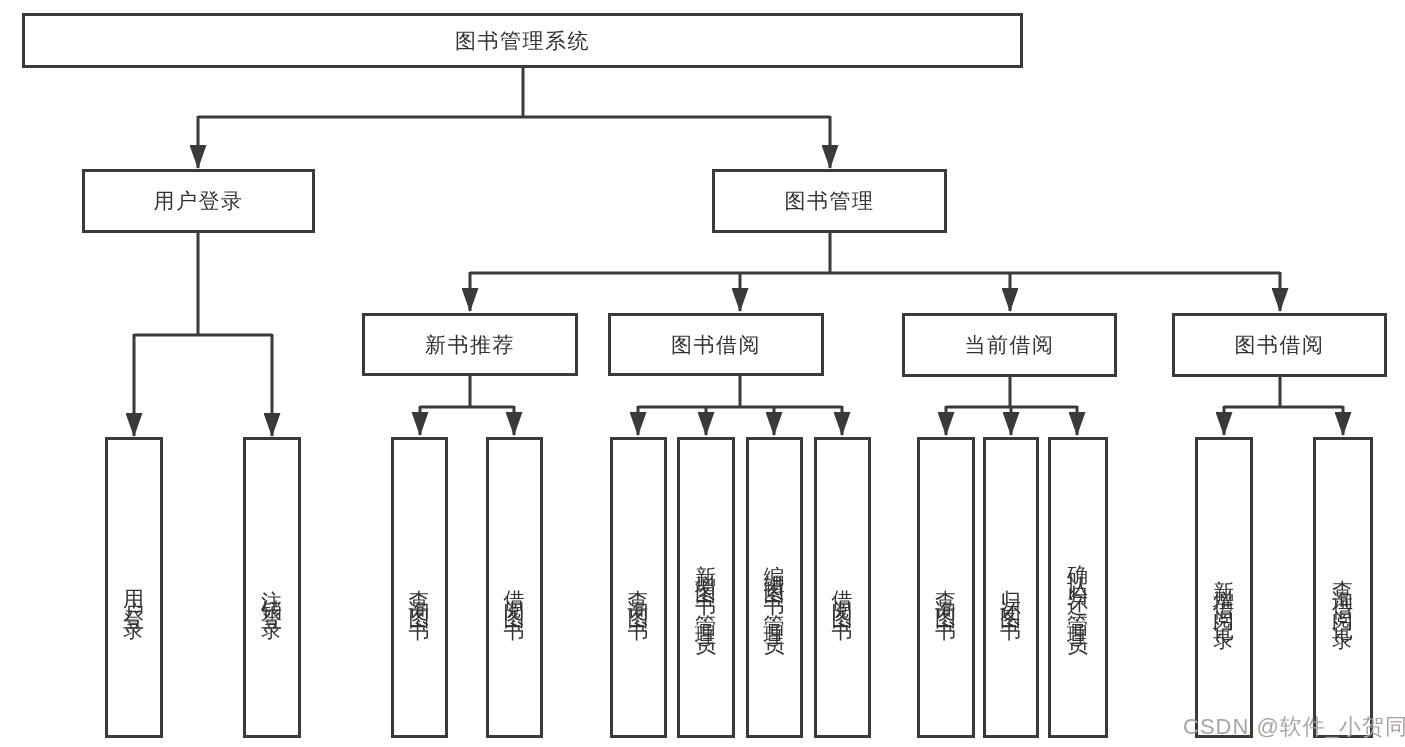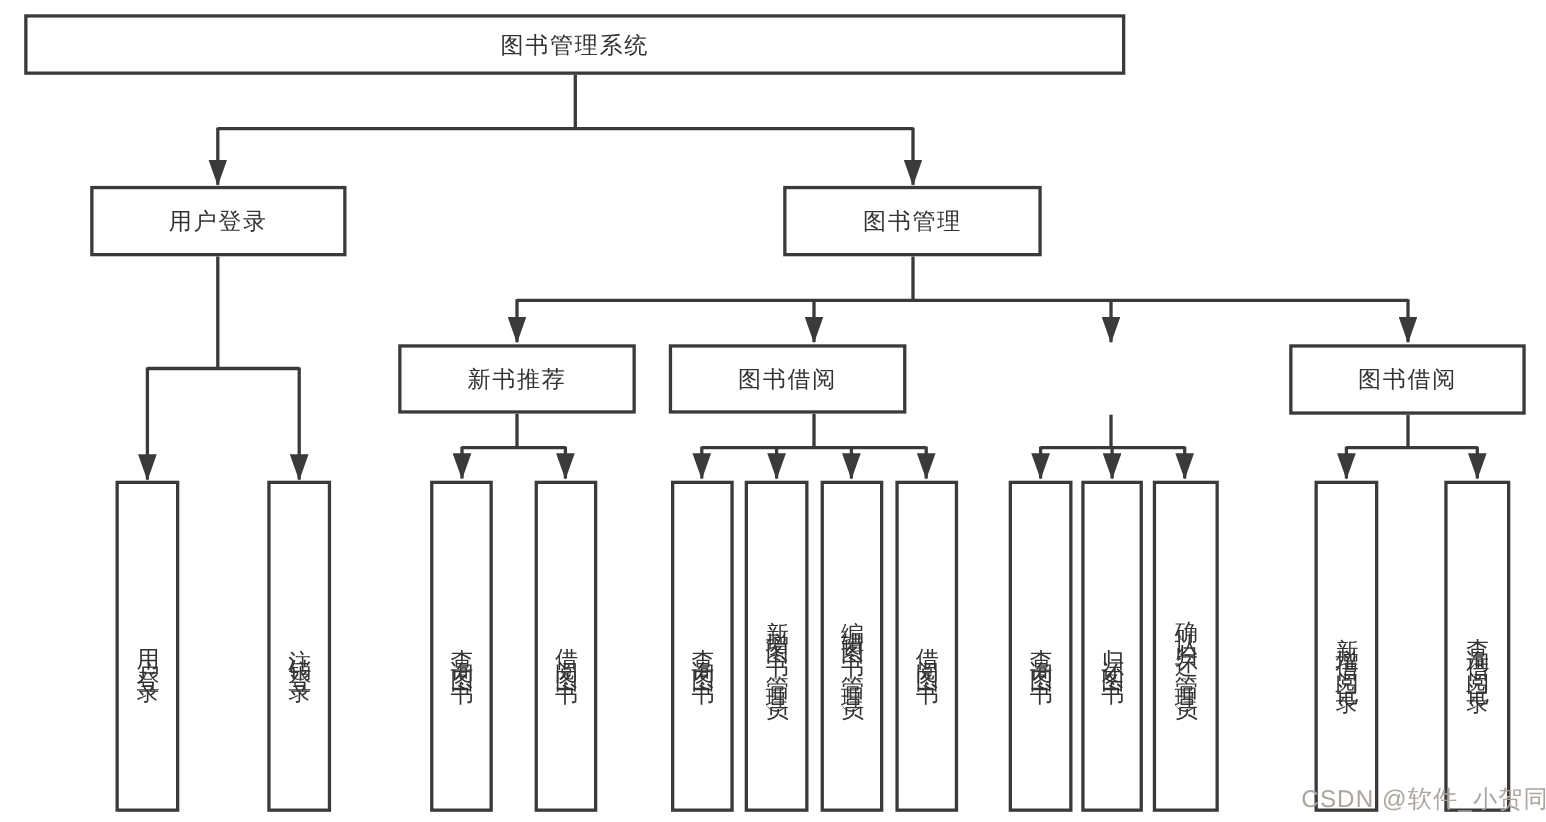--- a/index.html
+++ b/index.html
@@ -111,20 +111,23 @@
   <div class="node hbox" style="left:362px; top:313px; width:216px; height:63px;">
     <span class="hlabel">新书推荐</span>
   </div>
 
   <div class="node hbox" style="left:712px; top:169px; width:235px; height:64px;">
     <span class="hlabel">图书管理</span>
   </div>
   <div class="node hbox" style="left:608px; top:313px; width:216px; height:63px;">
     <span class="hlabel">图书借阅</span>
   </div>
+  <div class="node hbox" style="left:902px; top:313px; width:215px; height:64px;">
+    <span class="hlabel">当前借阅</span>
+  </div>
   <div class="node hbox" style="left:1172px; top:313px; width:215px; height:64px;">
     <span class="hlabel">图书借阅</span>
   </div>
 
   <div class="node vbox" style="left:105px; top:437px; width:58px; height:301px;">
     <span class="vlabel">用户登录</span>
   </div>
   <div class="node vbox" style="left:243px; top:437px; width:58px; height:301px;">
     <span class="vlabel">注销登录</span>
   </div>

